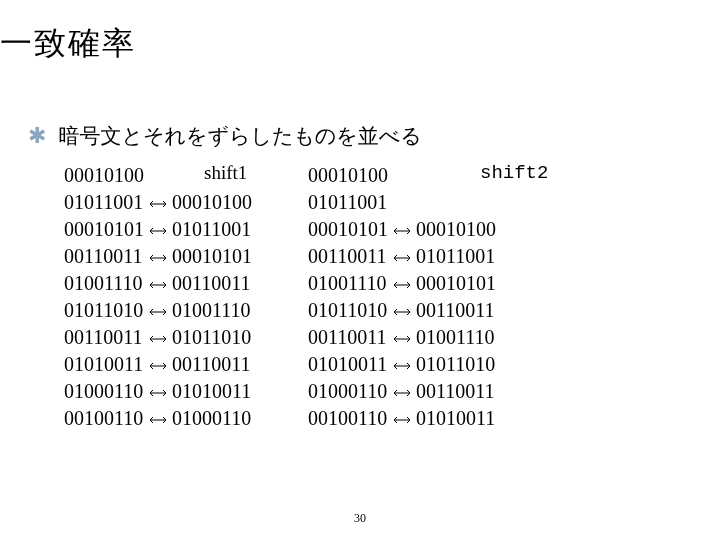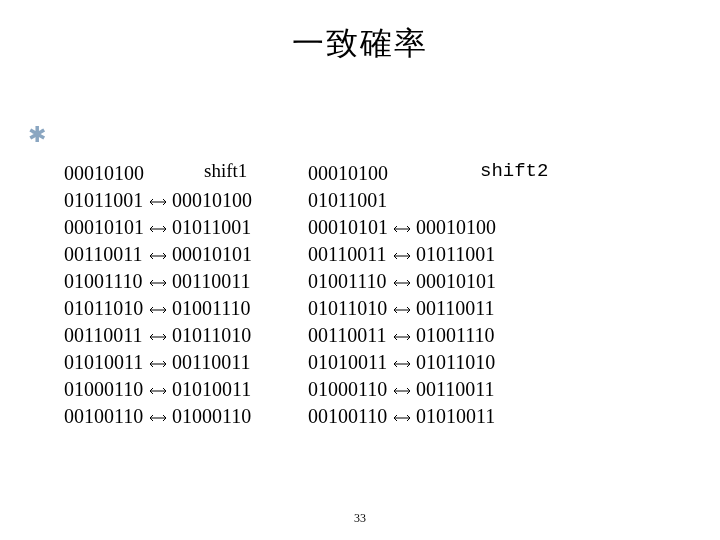--- a/index.html
+++ b/index.html
@@ -6,21 +6,21 @@
   body {
     width: 720px;
     height: 540px;
     background: #ffffff;
     font-family: "Meiryo", "Hiragino Kaku Gothic Pro", sans-serif;
     color: #000;
     position: relative;
     overflow: hidden;
   }
   .title {
-    text-align: center;
+    text-align: left;
     font-size: 32px;
     font-weight: 400;
     padding-top: 22px;
     letter-spacing: 2px;
   }
   .bullet-row {
     display: flex;
     align-items: center;
     margin-top: 56px;
     margin-left: 28px;
@@ -70,20 +70,21 @@
     font-family: "Times New Roman", serif;
   }
 </style>
 </head>
 <body>
 
 <div class="title">一致確率</div>
 
 <div class="bullet-row">
   <span class="bullet">✱</span>
+  <span>暗号文とそれをずらしたものを並べる</span>
 </div>
 
 <div class="columns">
 
   <div class="block">
     <span class="shift-label s1">shift1</span>
     <table>
       <tbody>
           <tr>
             <td class="left">00010100</td>
@@ -260,13 +261,13 @@
                 <polyline points="15,1 18,4 15,7" fill="none" stroke="#000" stroke-width="1"></polyline>
               </svg></td>
             <td class="right">01010011</td>
           </tr>
     </tbody>
       </table>
   </div>
 
 </div>
 
-<div class="pagenum">33</div>
+<div class="pagenum">30</div>
 
 </body></html>

